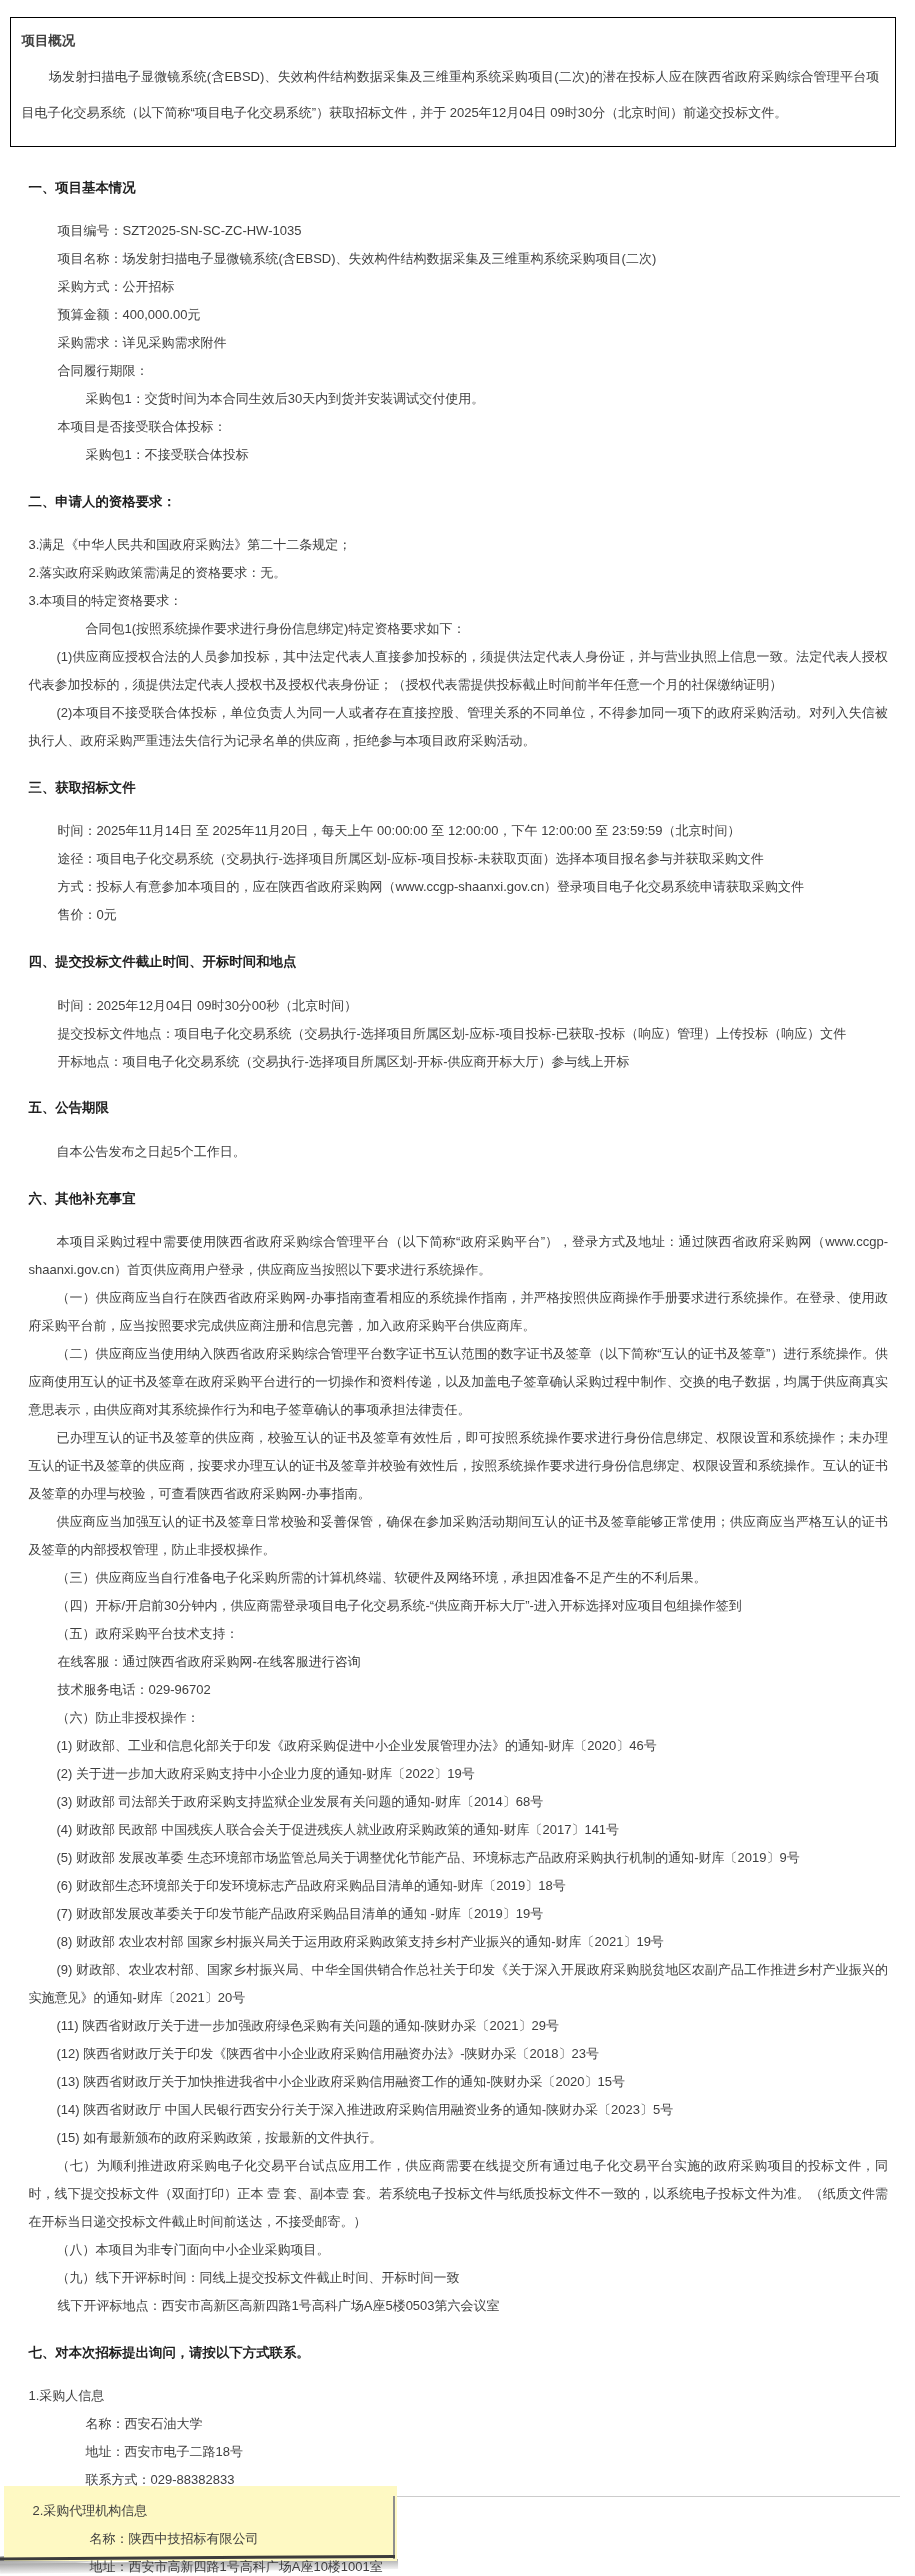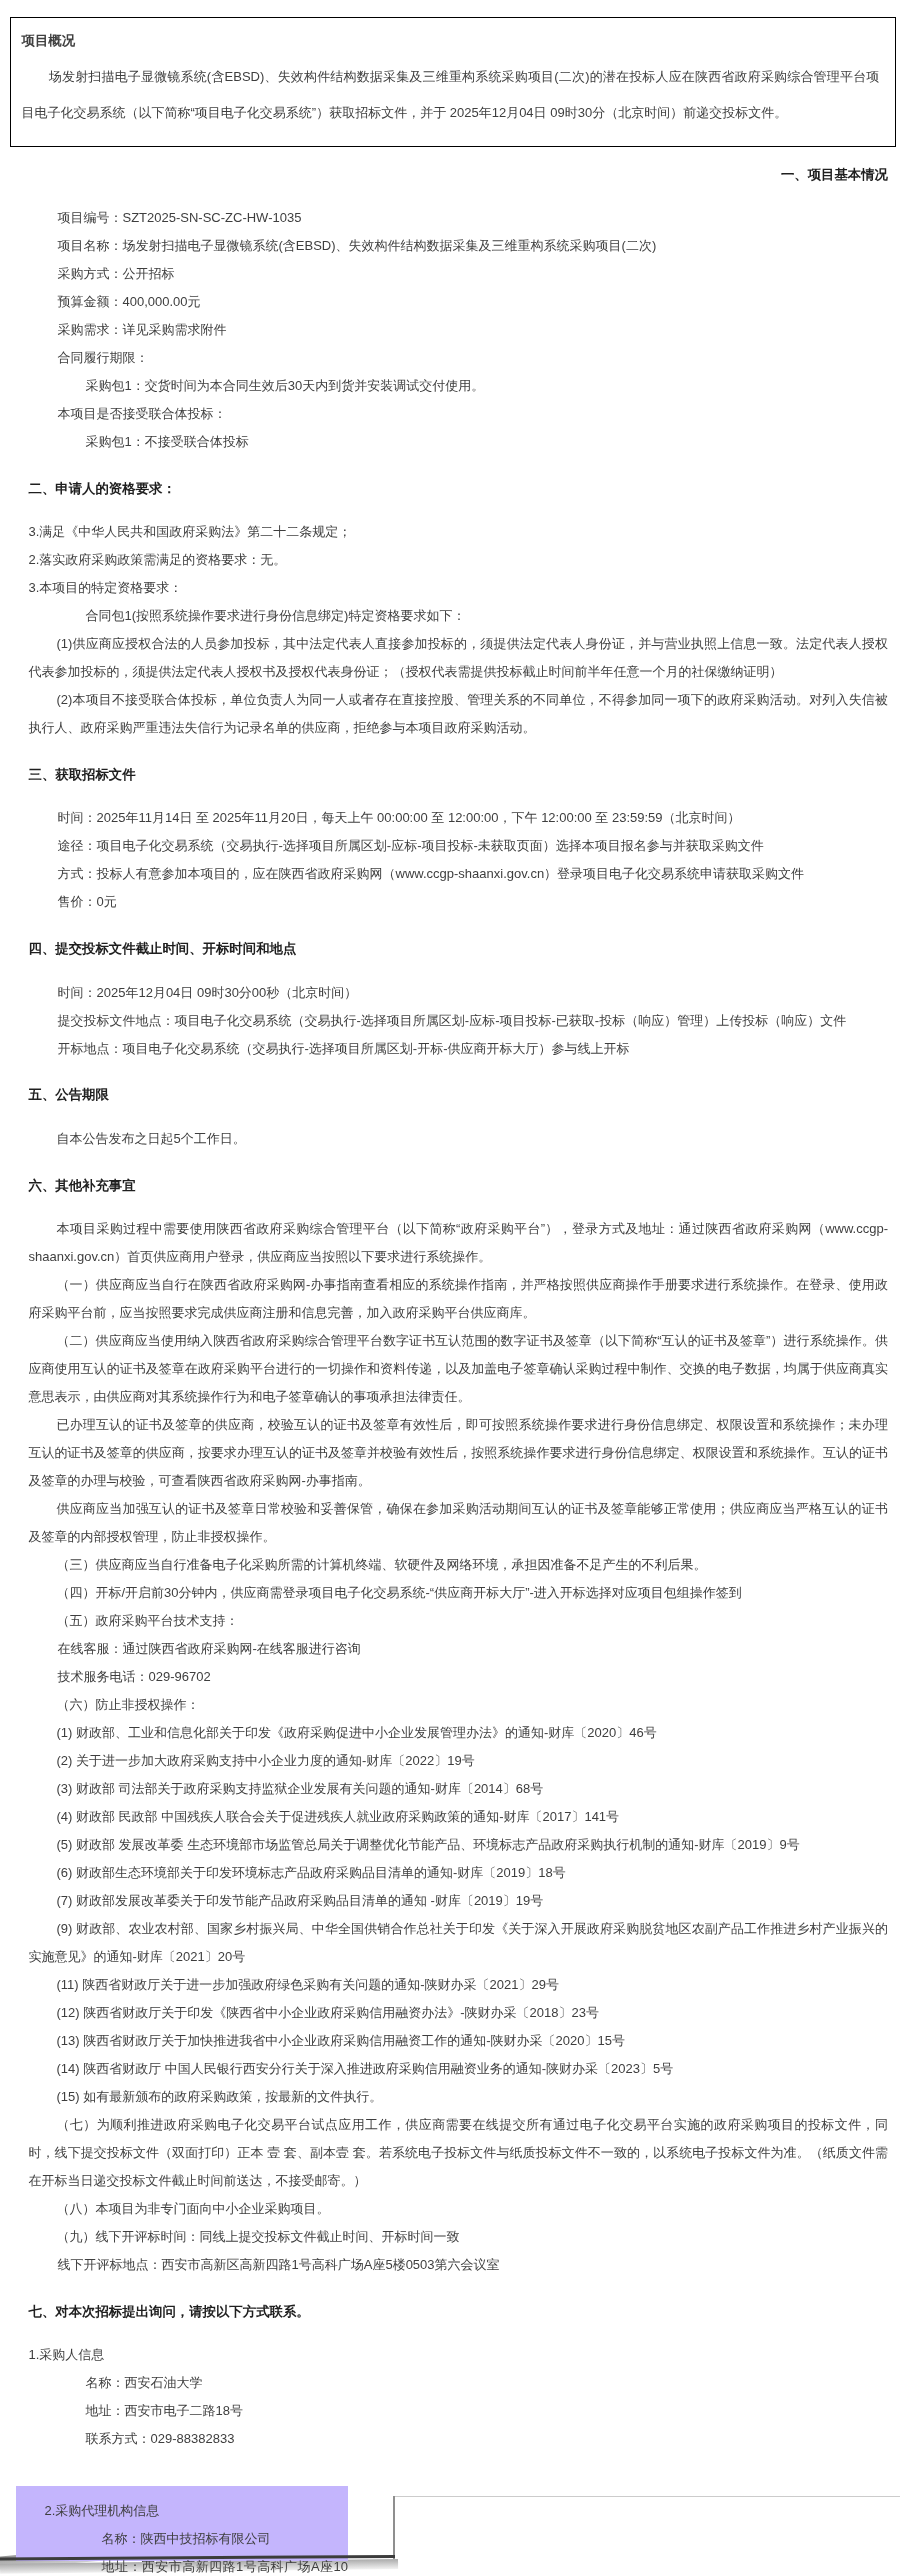--- a/index.html
+++ b/index.html
@@ -32,35 +32,35 @@
   .doc {
     padding:0 27px 0 28.5px;
   }
   .sec-heading {
     font-weight:bold;
     font-size:13.4px;
     color:#1f1f1f;
     margin:18.7px 0 15px 0;
     line-height:28.5px;
   }
-  .doc > .sec-heading:first-child { margin-top:14px;text-align:right; }
+  .doc > .sec-heading:first-child { margin-top:27px; }
   .line {
     line-height:28px;
     text-align:justify;
   }
   .flush { padding-left:0; }
   .ind1  { padding-left:29px; }
   .ind2  { padding-left:57px; }
   .para  { text-indent:2.15em; }
   
   .agency-box {
     position:absolute;
-    left:16px; top:2486px;
-    width:332px; height:75px;
-    background:#c4b5fd;
+    left:4px; top:2486px;
+    width:393px; height:75px;
+    background:#fef9c3;
     box-sizing:border-box;
     padding:10.7px 0 0 28.5px;
     z-index:5;
   }
   .content-bottom-line {
     position:absolute;
     left:393px; top:2496px;
     width:507px; height:0.9px;
     background:#cccccc;
     z-index:4;
@@ -151,20 +151,21 @@
       <div class="line ind1">在线客服：通过陕西省政府采购网-在线客服进行咨询</div>
       <div class="line ind1">技术服务电话：029-96702</div>
       <div class="line para">（六）防止非授权操作：</div>
       <div class="line para">(1) 财政部、工业和信息化部关于印发《政府采购促进中小企业发展管理办法》的通知-财库〔2020〕46号</div>
       <div class="line para">(2) 关于进一步加大政府采购支持中小企业力度的通知-财库〔2022〕19号</div>
       <div class="line para">(3) 财政部 司法部关于政府采购支持监狱企业发展有关问题的通知-财库〔2014〕68号</div>
       <div class="line para">(4) 财政部 民政部 中国残疾人联合会关于促进残疾人就业政府采购政策的通知-财库〔2017〕141号</div>
       <div class="line para">(5) 财政部 发展改革委 生态环境部市场监管总局关于调整优化节能产品、环境标志产品政府采购执行机制的通知-财库〔2019〕9号</div>
       <div class="line para">(6) 财政部生态环境部关于印发环境标志产品政府采购品目清单的通知-财库〔2019〕18号</div>
       <div class="line para">(7) 财政部发展改革委关于印发节能产品政府采购品目清单的通知 -财库〔2019〕19号</div>
+      <div class="line para">(8) 财政部 农业农村部 国家乡村振兴局关于运用政府采购政策支持乡村产业振兴的通知-财库〔2021〕19号</div>
       <div class="line para">(9) 财政部、农业农村部、国家乡村振兴局、中华全国供销合作总社关于印发《关于深入开展政府采购脱贫地区农副产品工作推进乡村产业振兴的实施意见》的通知-财库〔2021〕20号</div>
       <div class="line para">(11) 陕西省财政厅关于进一步加强政府绿色采购有关问题的通知-陕财办采〔2021〕29号</div>
       <div class="line para">(12) 陕西省财政厅关于印发《陕西省中小企业政府采购信用融资办法》-陕财办采〔2018〕23号</div>
       <div class="line para">(13) 陕西省财政厅关于加快推进我省中小企业政府采购信用融资工作的通知-陕财办采〔2020〕15号</div>
       <div class="line para">(14) 陕西省财政厅 中国人民银行西安分行关于深入推进政府采购信用融资业务的通知-陕财办采〔2023〕5号</div>
       <div class="line para">(15) 如有最新颁布的政府采购政策，按最新的文件执行。</div>
       <div class="line para">（七）为顺利推进政府采购电子化交易平台试点应用工作，供应商需要在线提交所有通过电子化交易平台实施的政府采购项目的投标文件，同时，线下提交投标文件（双面打印）正本 壹 套、副本壹 套。若系统电子投标文件与纸质投标文件不一致的，以系统电子投标文件为准。（纸质文件需在开标当日递交投标文件截止时间前送达，不接受邮寄。）</div>
       <div class="line para">（八）本项目为非专门面向中小企业采购项目。</div>
       <div class="line para">（九）线下开评标时间：同线上提交投标文件截止时间、开标时间一致</div>
       <div class="line ind1">线下开评标地点：西安市高新区高新四路1号高科广场A座5楼0503第六会议室</div>

